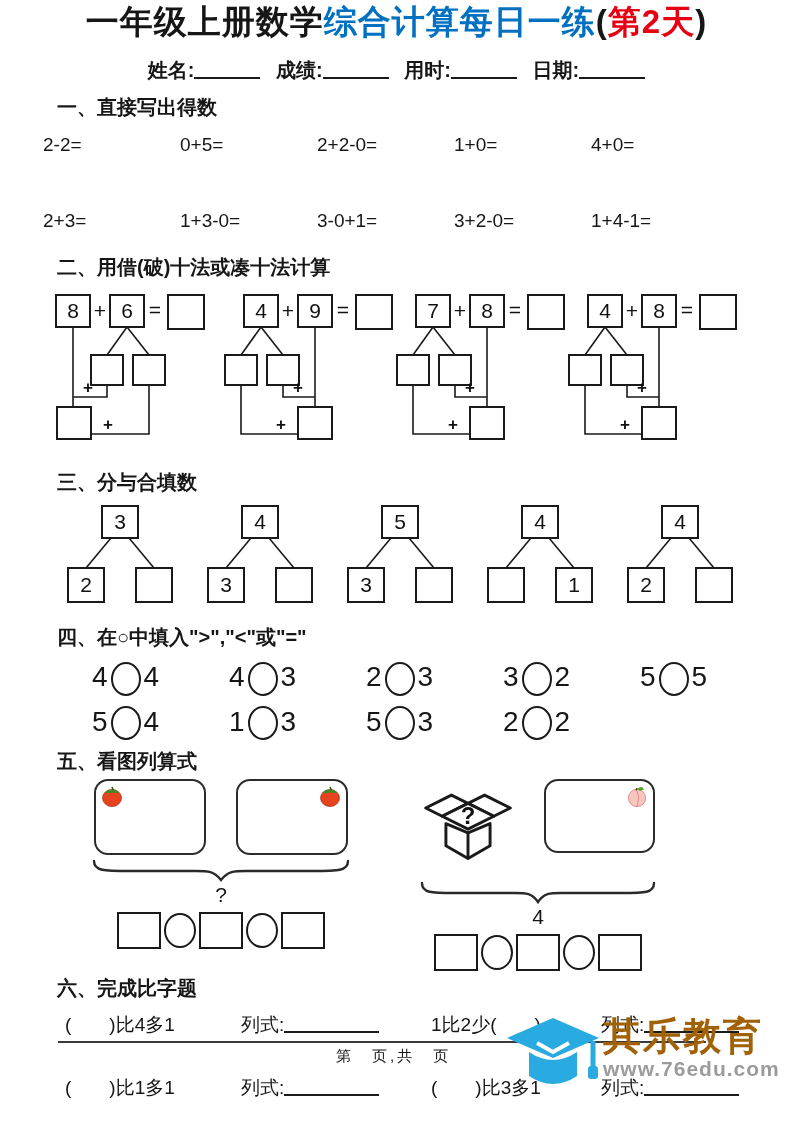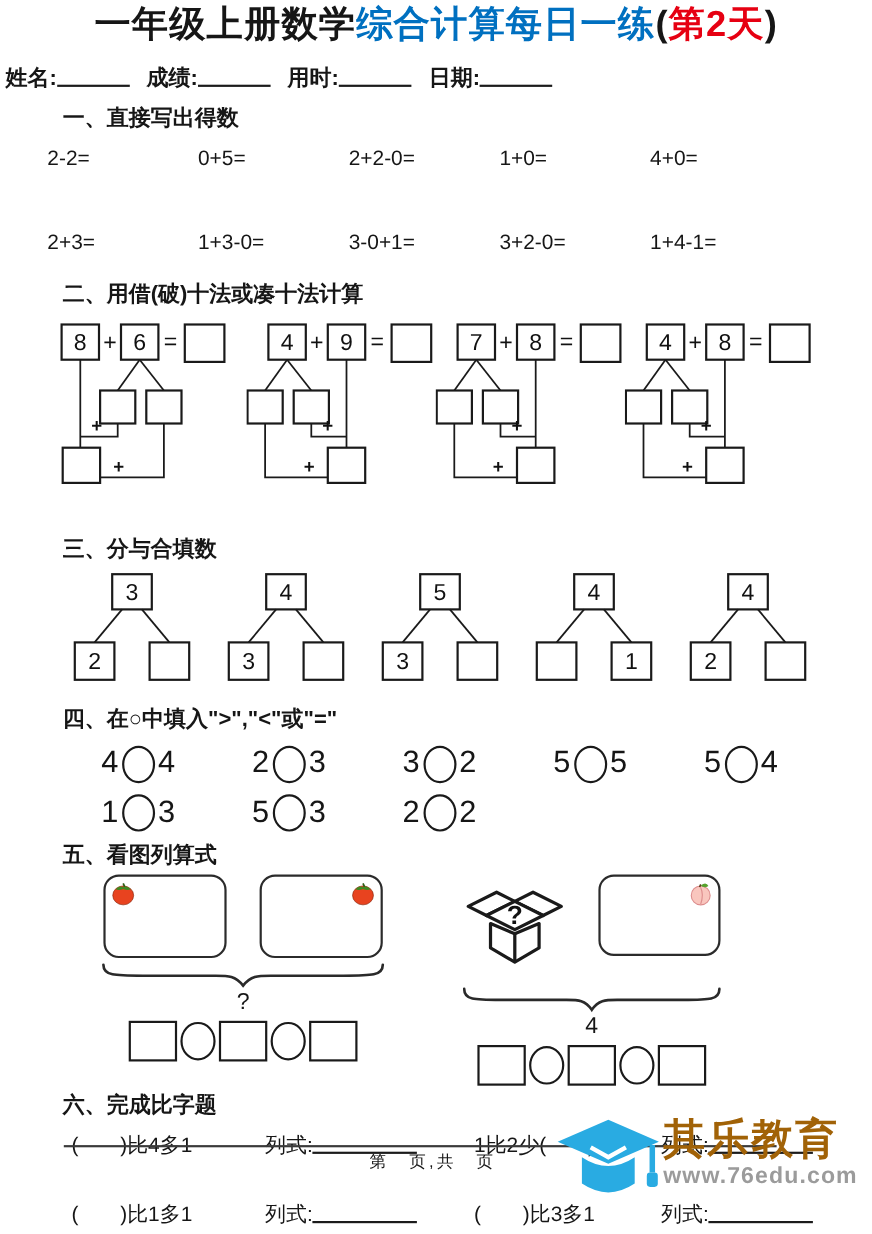--- a/index.html
+++ b/index.html
@@ -6,26 +6,26 @@
   html,body{margin:0;padding:0;background:#e9e9e9}
   #page{width:793px;height:1122px;margin:0 auto;position:relative;background:#fff;
         font-family:"Liberation Sans",sans-serif;color:#161616;overflow:hidden}
 
   
   .title{text-align:center;font-size:33px;font-weight:bold;letter-spacing:1px;white-space:nowrap}
   .t-blue{color:#0070c0}
   .t-red{color:#e60012}
 
   
-  .info{margin-top:12px;font-size:20px;font-weight:bold;white-space:nowrap}
+  .info{margin-top:12px;text-align:center;font-size:20px;font-weight:bold;white-space:nowrap}
   .info .field{margin:0 5px}
   .blank{display:inline-block;width:66px;height:18px;border-bottom:2px solid #1b1b1b;vertical-align:-2px}
 
   .heading{font-size:20px;font-weight:bold;margin-left:57px;white-space:nowrap}
-  .h1{margin-top:10px}.h2{margin-top:22px}.h3{margin-top:42px}
+  .h1{margin-top:10px}.h2{margin-top:22px}.h3{margin-top:26px}
   .h4{margin-top:20px}.h5{margin-top:8px}.h6{margin-top:4px}
 
   
   .s1-grid{display:grid;grid-template-columns:repeat(5,137px);row-gap:54px;margin:13px 0 0 43px;font-size:19px}
 
   
   .s2-row{display:flex;margin:10px 0 0 52px}
   .bx{fill:none;stroke:#1a1a1a;stroke-width:2}
   .ln{fill:none;stroke:#1a1a1a;stroke-width:1.6}
   .nt{font:21px "Liberation Sans",sans-serif;text-anchor:middle;fill:#111}
@@ -231,20 +231,21 @@
       <rect class="bx" x="10" y="64" width="36" height="34"></rect>
       <text class="nt" x="28" y="88">2</text>
       <rect class="bx" x="78" y="64" width="36" height="34"></rect>
       <text class="nt" x="96" y="88"></text>
     </svg>
   </div>
 
   <div class="heading h4">四、在○中填入"&gt;","&lt;"或"="</div>
   <div class="s4-grid">
     <span><span>4</span><span class="cmp"></span><span>4</span></span>
+    <span><span>4</span><span class="cmp"></span><span>3</span></span>
     <span><span>2</span><span class="cmp"></span><span>3</span></span>
     <span><span>3</span><span class="cmp"></span><span>2</span></span>
     <span><span>5</span><span class="cmp"></span><span>5</span></span>
     <span><span>5</span><span class="cmp"></span><span>4</span></span>
     <span><span>1</span><span class="cmp"></span><span>3</span></span>
     <span><span>5</span><span class="cmp"></span><span>3</span></span>
     <span><span>2</span><span class="cmp"></span><span>2</span></span>
   </div>
 
   <div class="heading h5">五、看图列算式</div>

